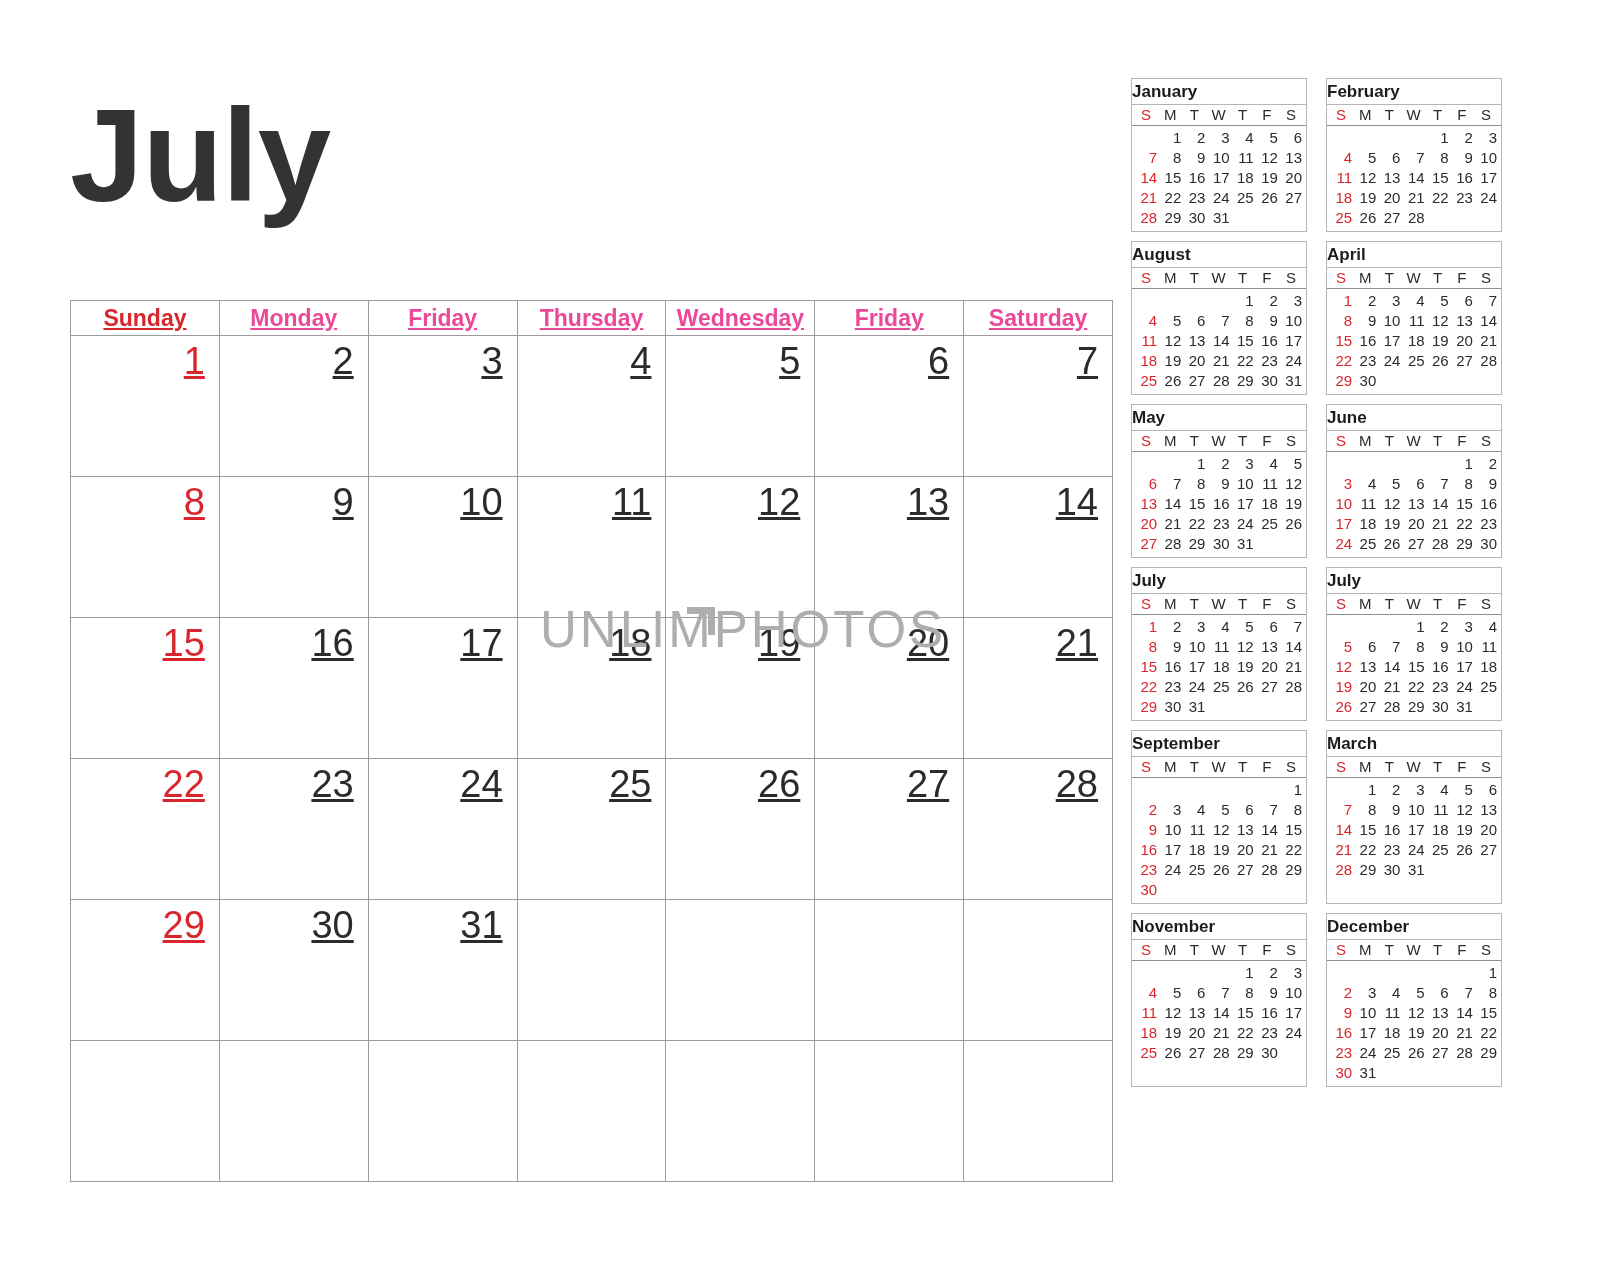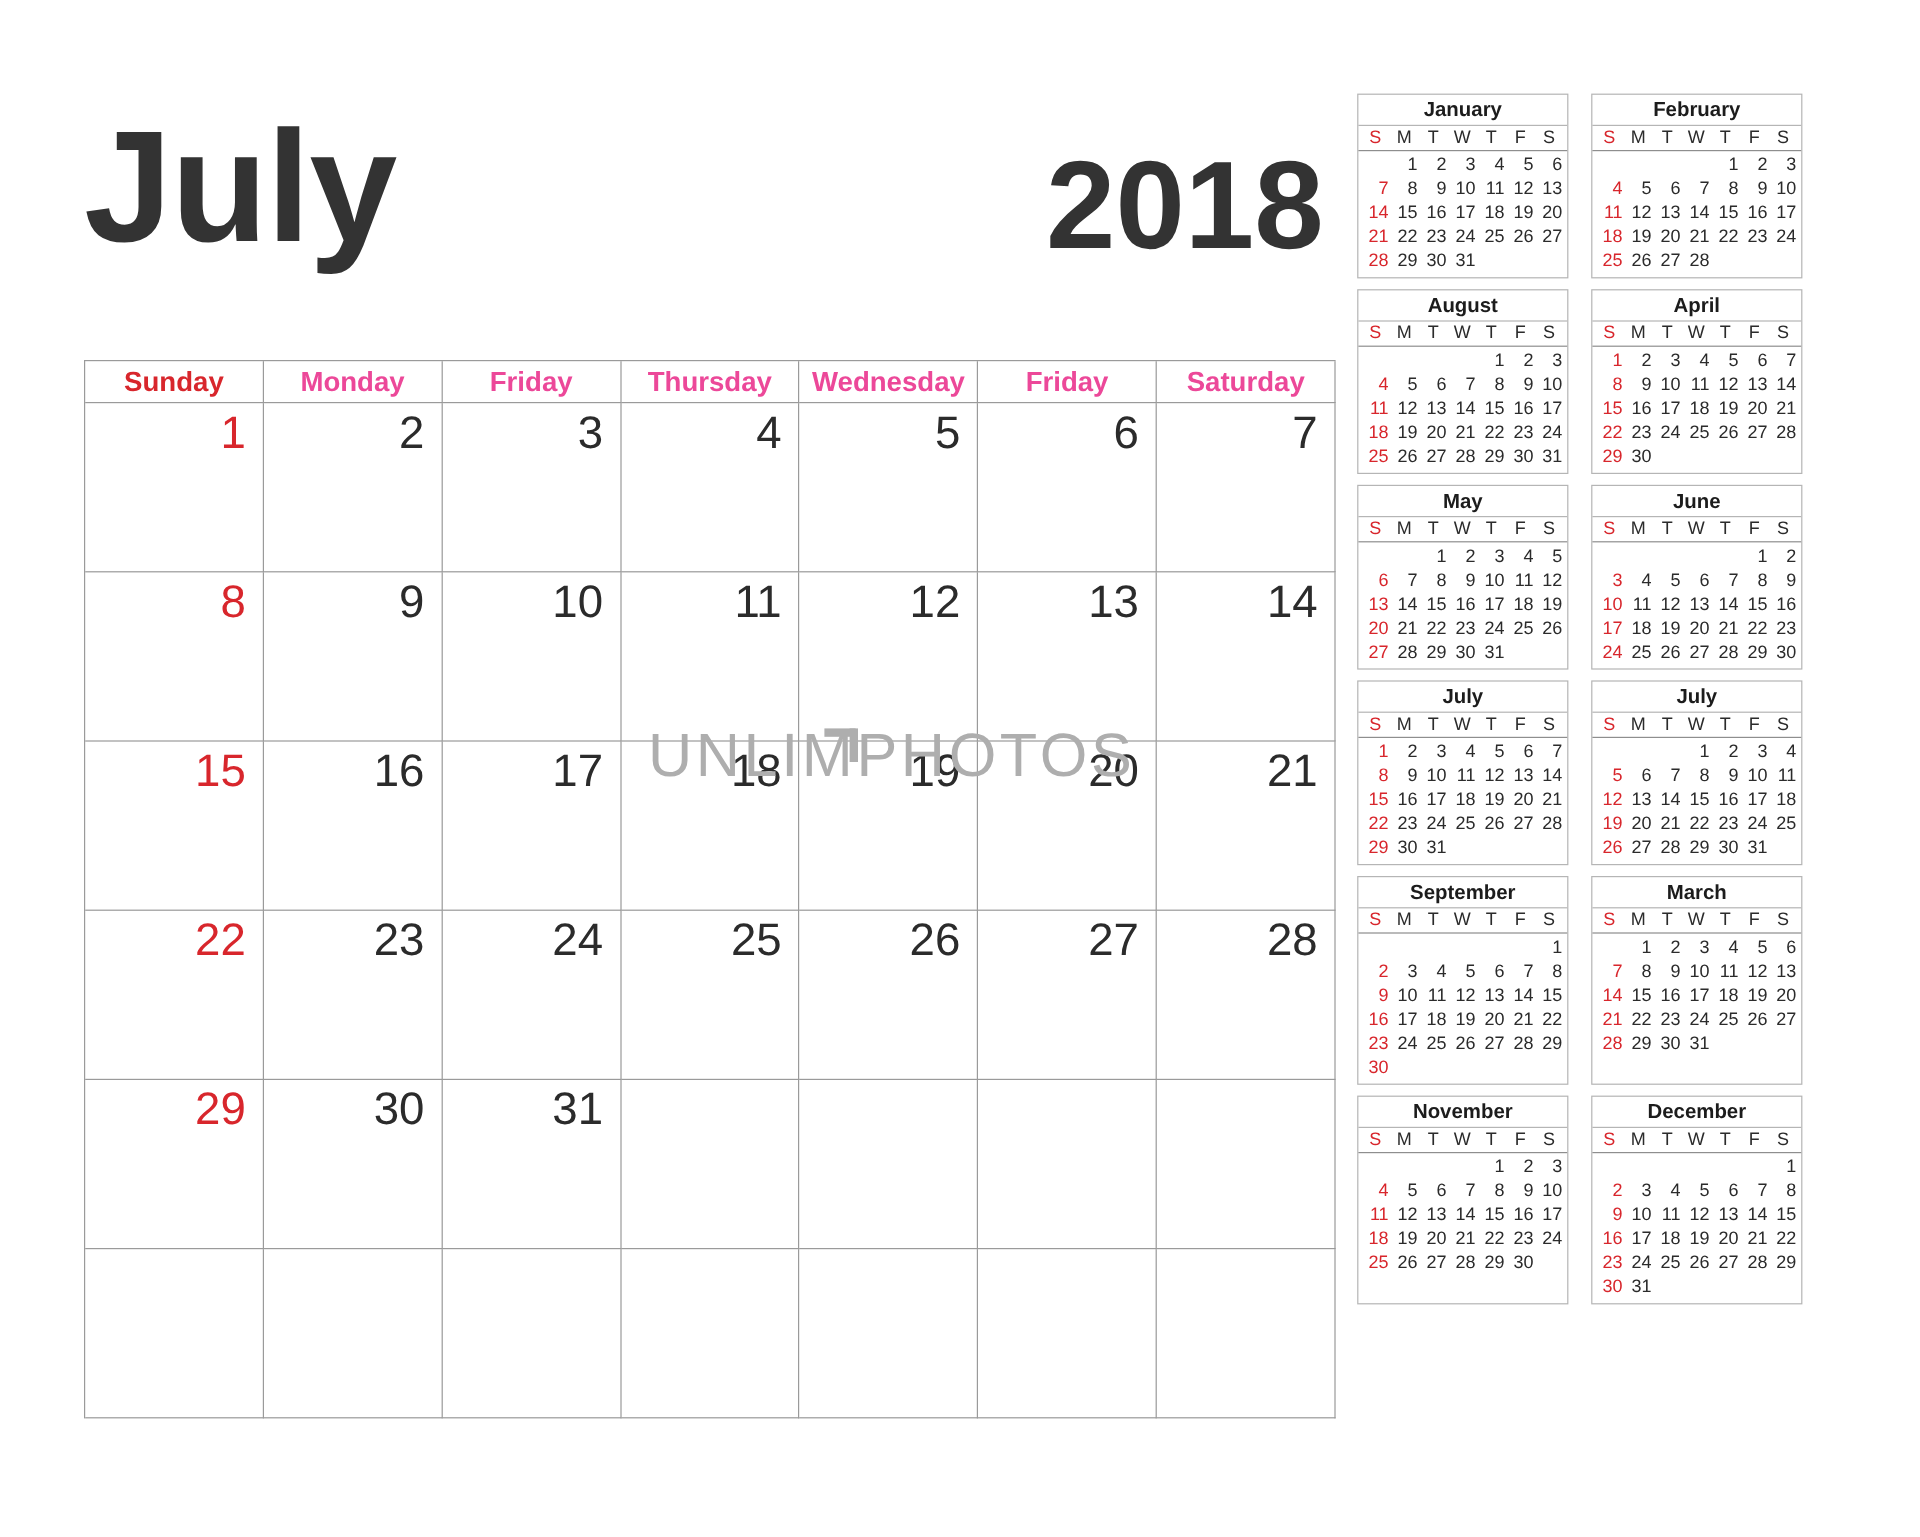--- a/index.html
+++ b/index.html
@@ -70,20 +70,21 @@
   .grid-row.head .cell.sun {
     color: #d8262c;
   }
   .cell {
     flex: 1 1 0;
     min-width: 0;
     border-right: 1px solid #9a9a9a;
     border-bottom: 1px solid #9a9a9a;
     box-sizing: border-box;
     position: relative;
+    text-decoration: underline;
   }
   .grid-row.week .cell {
     height: 141px;
     padding: 2px 14px 0 0;
     text-align: right;
     font-size: 38px;
     line-height: 46px;
     color: #2b2b2b;
     font-weight: 400;
   }
@@ -147,21 +148,21 @@
     margin-bottom: 9px;
   }
   .mini-cal {
     width: 176px;
     border: 1px solid #b5b5b5;
     box-sizing: border-box;
     background: #fff;
     padding: 0 0 3px 0;
   }
   .mini-title {
-    text-align: center;
+    text-align: left;
     font-size: 17px;
     font-weight: 700;
     color: #1c1c1c;
     padding: 2px 0 2px 0;
     border-bottom: 1px solid #b5b5b5;
     line-height: 21px;
   }
   .mini-dow {
     display: flex;
     border-bottom: 1px solid #8e8e8e;
@@ -193,21 +194,20 @@
   }
   .mini-week span.sun {
     color: #d8262c;
   }
 </style>
 </head>
 <body>
 
 <div id="header">
   <div id="month-title">July</div>
-  <div id="year-title">2018</div>
 </div>
 
 <div id="main-grid">
     <div class="grid-row head">
       <div class="cell sun">Sunday</div>
       <div class="cell">Monday</div>
       <div class="cell">Friday</div>
       <div class="cell">Thursday</div>
       <div class="cell">Wednesday</div>
       <div class="cell">Friday</div>

